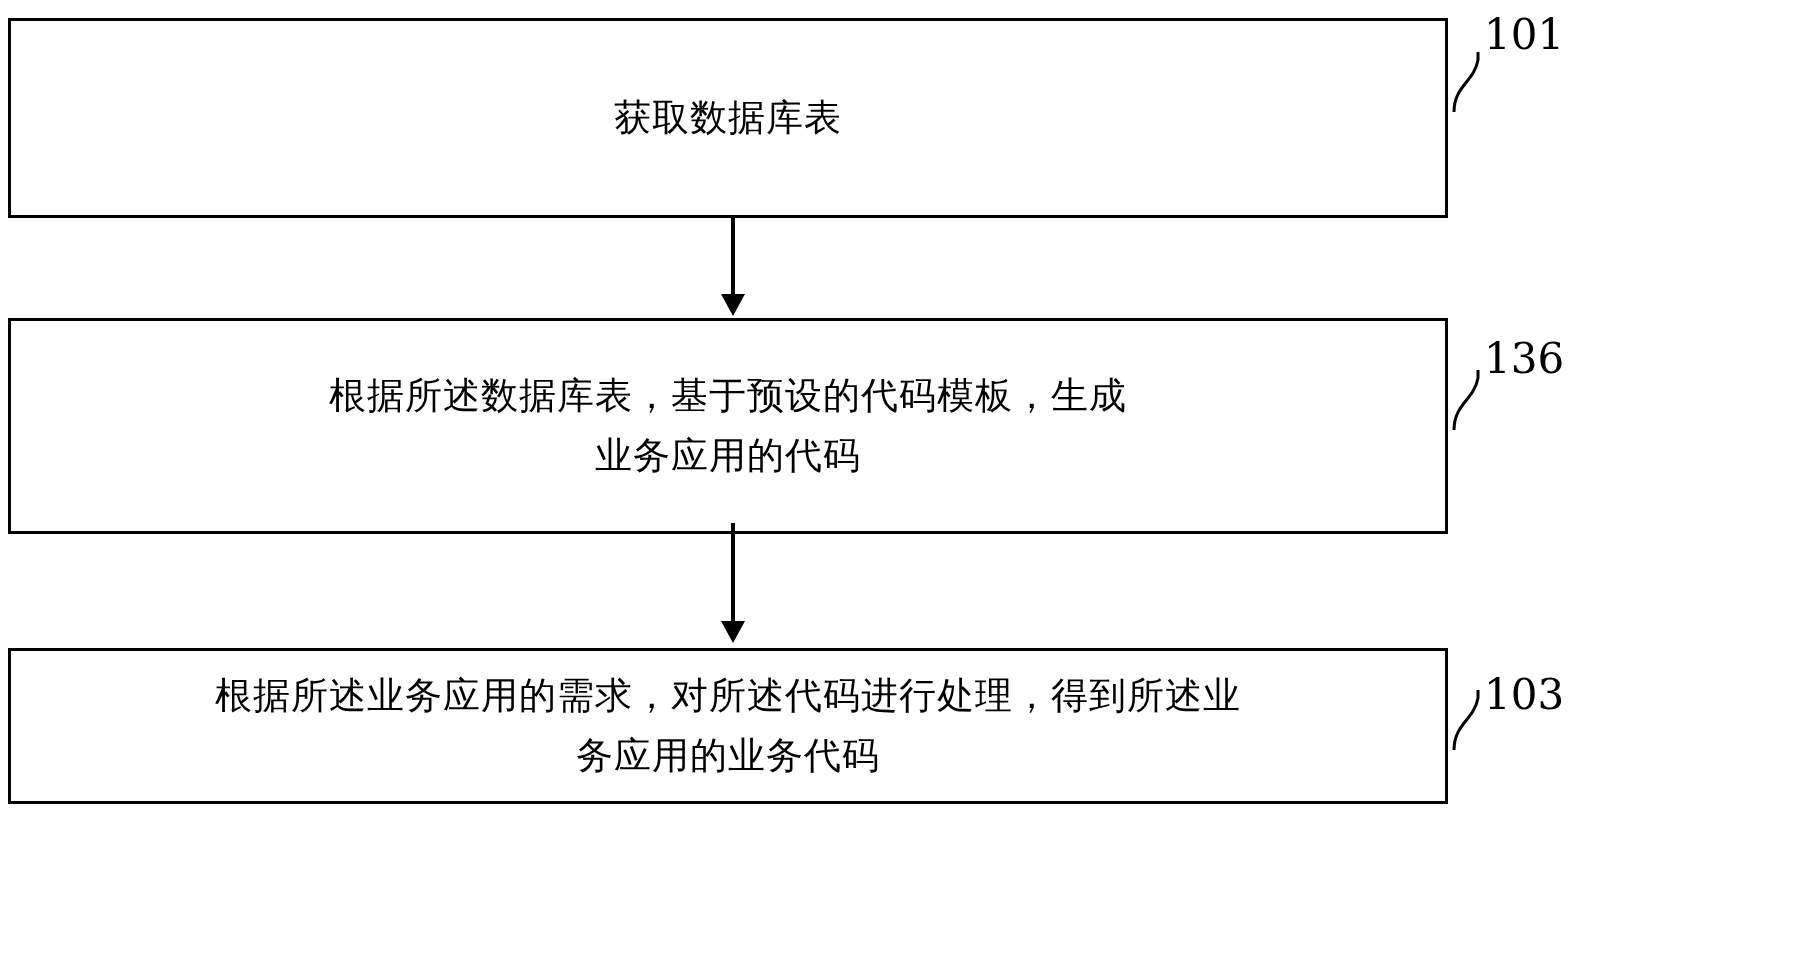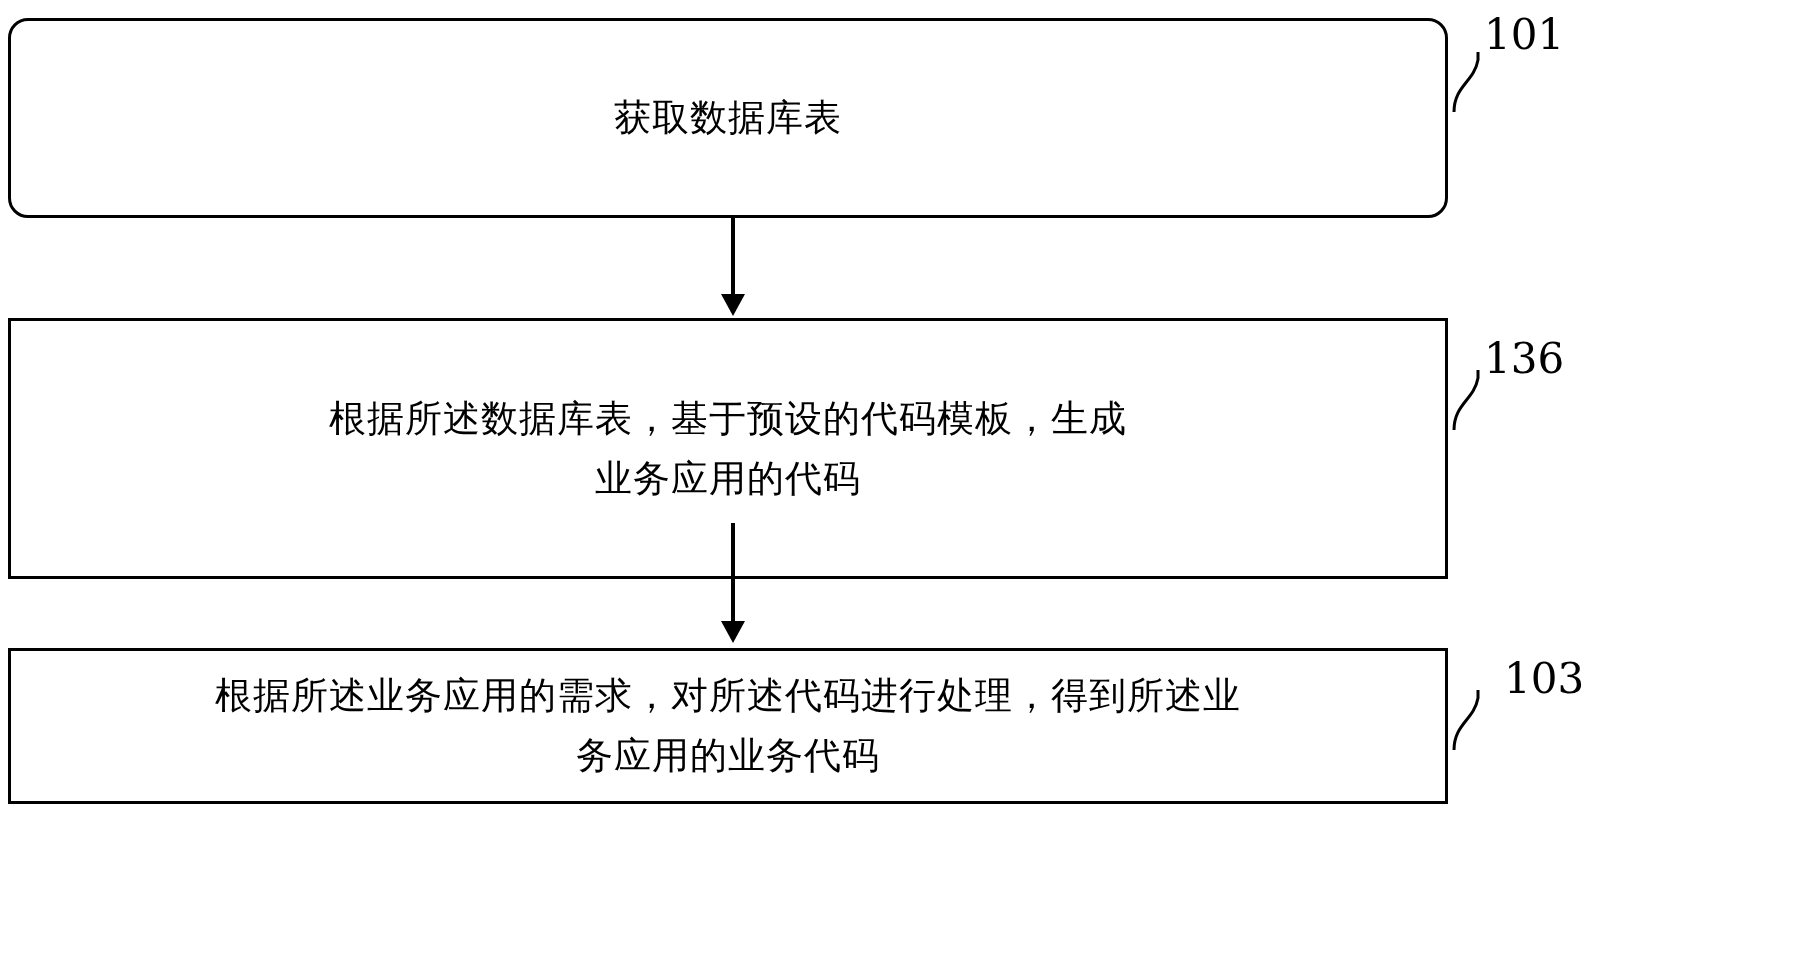--- a/index.html
+++ b/index.html
@@ -33,22 +33,22 @@
   .box-text {
     font-family: "DejaVu Serif", "Liberation Serif", serif;
     font-size: 37px;
     line-height: 1.62;
     letter-spacing: 1px;
     color: #000000;
     white-space: pre-line;
     padding: 0 24px;
   }
 
-  #box-101 { left: 8px;  top: 18px;  width: 1440px; height: 200px; border-radius: 20px; }
-  #box-102 { left: 8px;  top: 318px; width: 1440px; height: 261px; }
+  #box-101 { left: 8px;  top: 18px;  width: 1440px; height: 200px; }
+  #box-102 { left: 8px;  top: 318px; width: 1440px; height: 216px; }
   #box-103 { left: 8px;  top: 648px; width: 1440px; height: 156px; }
 
   
   .connector {
     position: absolute;
     left: 721px;
   }
   .connector .shaft {
     position: absolute;
     left: 10px;
@@ -89,21 +89,21 @@
     position: absolute;
     left: 0;
     top: 0;
   }
   #callout-101 { left: 1448px; top: 8px;   width: 160px; height: 110px; }
   #callout-102 { left: 1448px; top: 318px; width: 160px; height: 120px; }
   #callout-103 { left: 1448px; top: 640px; width: 160px; height: 120px; }
 
   #callout-101 .num { left: 36px; top: 6px; }
   #callout-102 .num { left: 36px; top: 20px; }
-  #callout-103 .num { left: 36px; top: 18px; margin-left: 20px; }
+  #callout-103 .num { left: 36px; top: 34px; }
 </style>
 </head>
 <body>
 
 <div id="canvas">
 
   <div class="flow-box" id="box-101">
     <div class="box-text">获取数据库表</div>
   </div>
 

